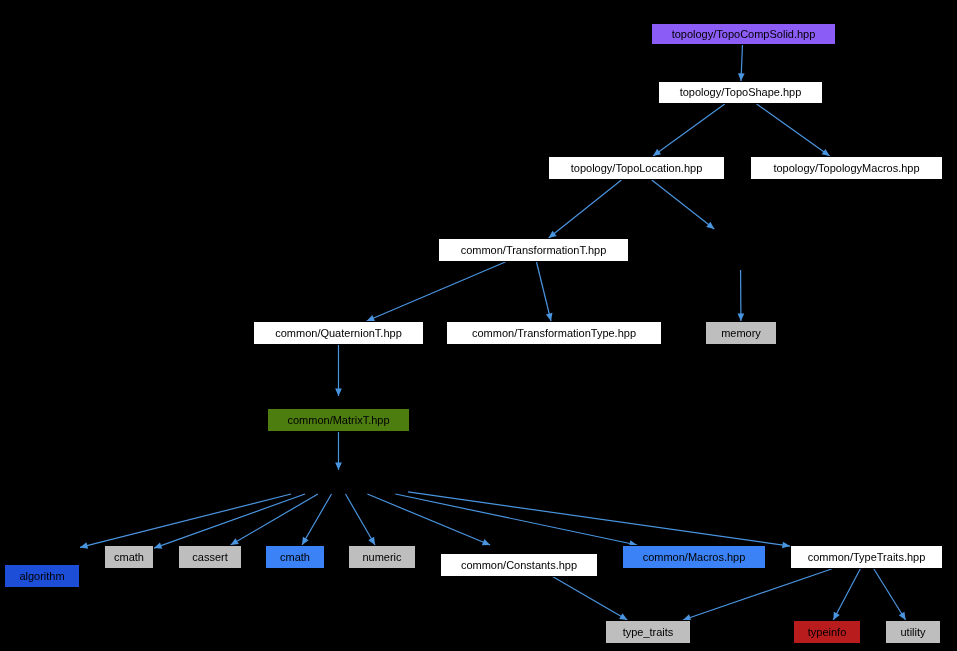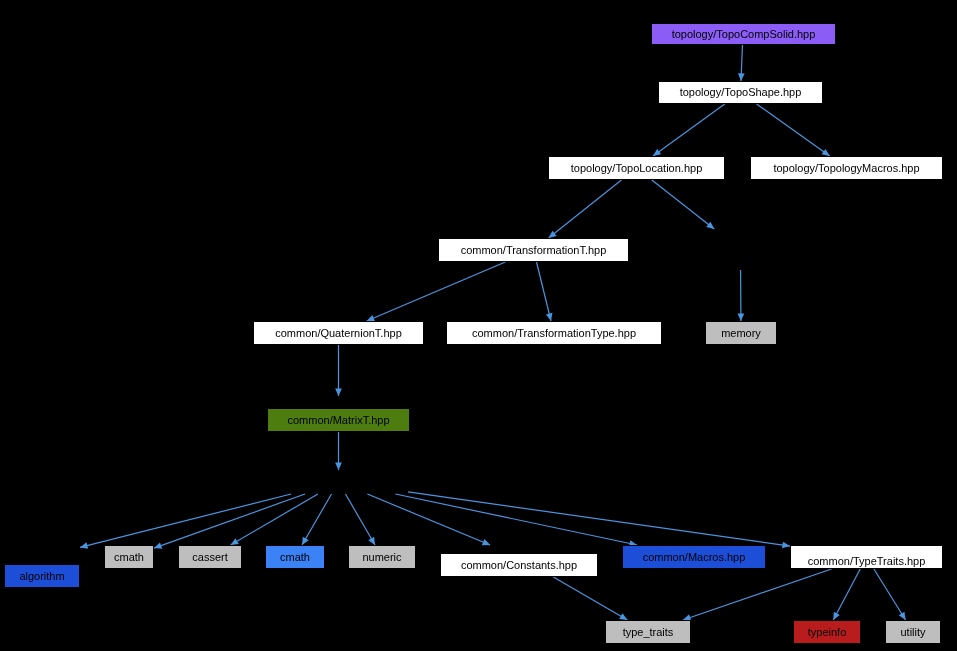--- a/index.html
+++ b/index.html
@@ -111,24 +111,24 @@
     </div>
     <div class="node gray" data-interactable="false" style="left: 265px; top: 545px; width: 60px; height: 24px; background: #3b82f6; border-color: rgb(0, 0, 0); color: rgb(0, 0, 0);">
       <span data-interactable="false">cmath</span>
     </div>
     <div class="node gray" data-interactable="false" style="left: 348px; top: 545px; width: 68px; height: 24px; background: rgb(190, 190, 190); border-color: rgb(0, 0, 0); color: rgb(0, 0, 0);">
       <span data-interactable="false">numeric</span>
     </div>
     <div class="node white" data-interactable="true" style="left: 440px; top: 545px; width: 158px; height: 24px; background: rgb(255, 255, 255); border-color: rgb(0, 0, 0); color: rgb(0, 0, 0); margin-top: 8px;">
       <span data-interactable="false">common/Constants.hpp</span>
     </div>
-    <div class="node gray" data-interactable="false" style="left: 622px; top: 545px; width: 144px; height: 24px; background: #1d4ed8; border-color: rgb(0, 0, 0); color: rgb(0, 0, 0);">
+    <div class="node gray" data-interactable="false" style="left: 622px; top: 545px; width: 144px; height: 24px; background: #3b82f6; border-color: rgb(0, 0, 0); color: rgb(0, 0, 0);">
       <span data-interactable="false">common/Macros.hpp</span>
     </div>
-    <div class="node white" data-interactable="true" style="left: 790px; top: 545px; width: 153px; height: 24px; background: rgb(255, 255, 255); border-color: rgb(0, 0, 0); color: rgb(0, 0, 0); justify-content: flex-end;">
+    <div class="node white" data-interactable="true" style="left: 790px; top: 545px; width: 153px; height: 24px; background: rgb(255, 255, 255); border-color: rgb(0, 0, 0); color: rgb(0, 0, 0);">
       <span data-interactable="false">common/TypeTraits.hpp</span>
     </div>
     <div class="node gray" data-interactable="false" style="left: 605px; top: 620px; width: 86px; height: 24px; background: rgb(190, 190, 190); border-color: rgb(0, 0, 0); color: rgb(0, 0, 0);">
       <span data-interactable="false">type_traits</span>
     </div>
     <div class="node gray" data-interactable="false" style="left: 793px; top: 620px; width: 68px; height: 24px; background: #b91c1c; border-color: rgb(0, 0, 0); color: rgb(0, 0, 0);">
       <span data-interactable="false">typeinfo</span>
     </div>
     <div class="node gray" data-interactable="false" style="left: 885px; top: 620px; width: 56px; height: 24px; background: rgb(190, 190, 190); border-color: rgb(0, 0, 0); color: rgb(0, 0, 0);">
       <span data-interactable="false">utility</span>

